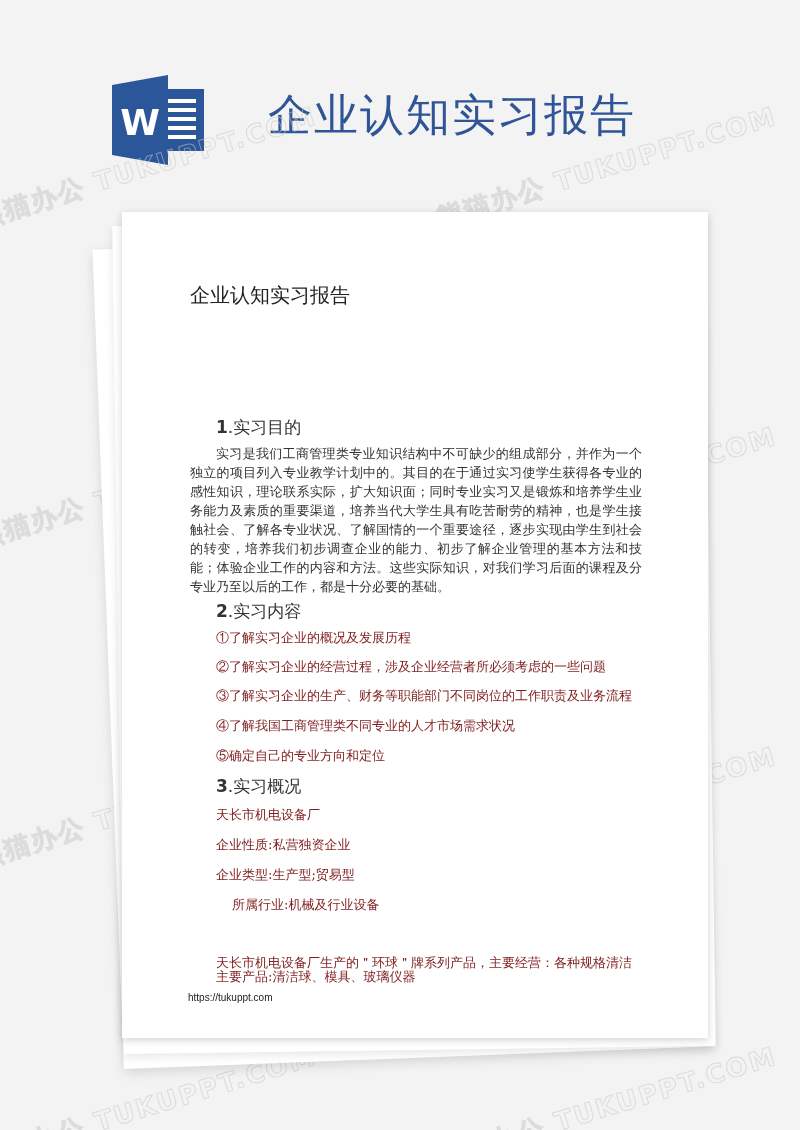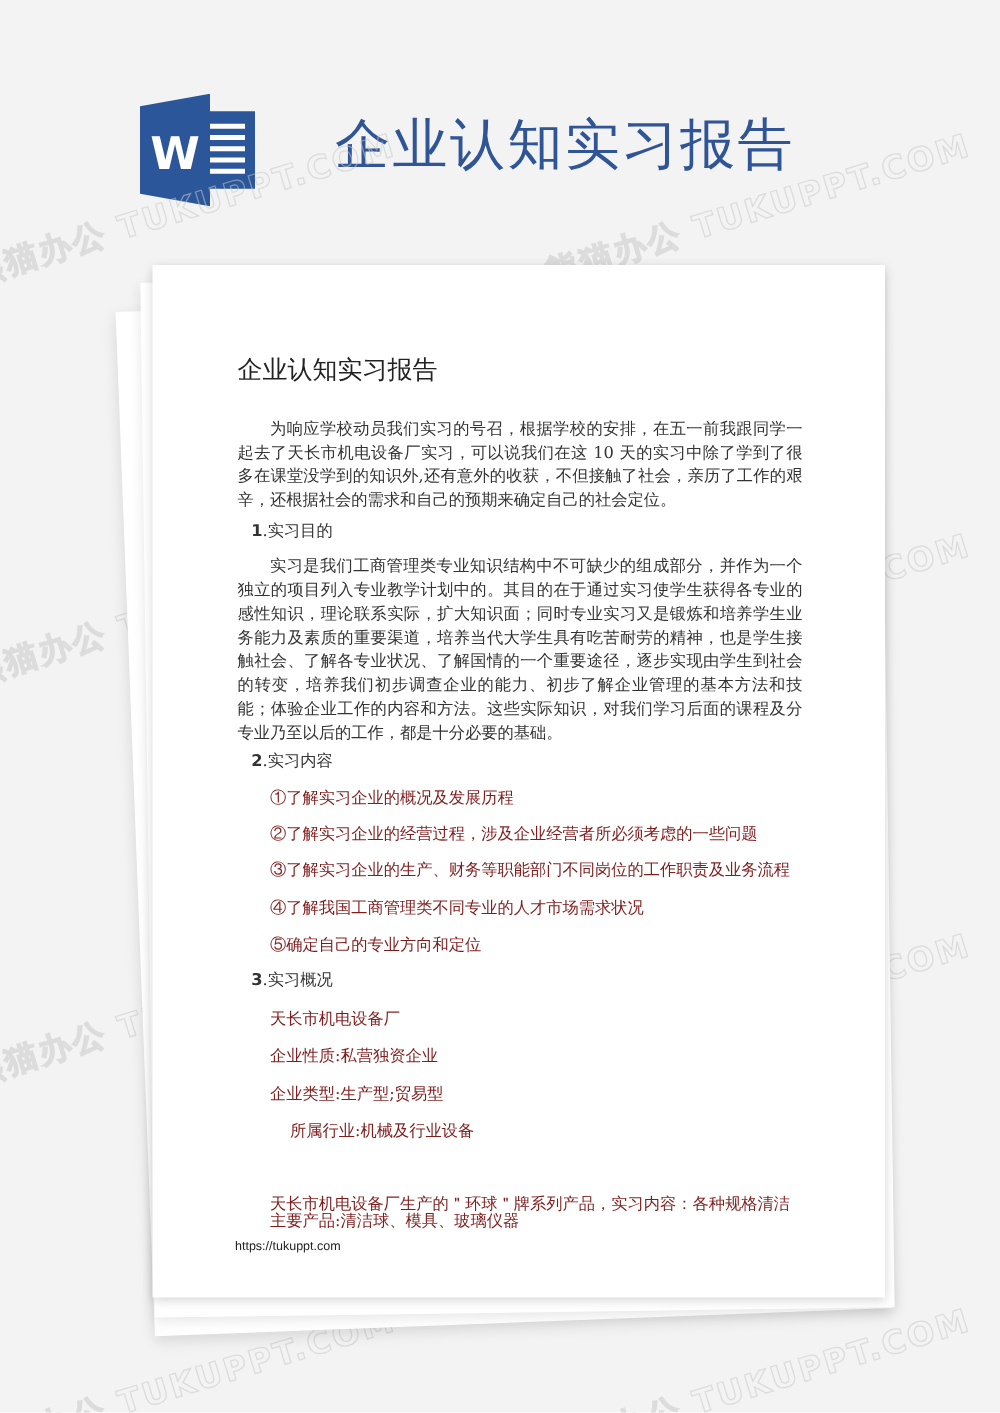--- a/index.html
+++ b/index.html
@@ -36,21 +36,21 @@
   }
   .doc-title {
     position:absolute; left:68px; top:70px; font-size:20px; color:#222;
     font-family:"DejaVu Sans", sans-serif;
   }
   .para {
     position:absolute; left:68px; width:452px; font-size:13px; line-height:19px; color:#333;
     text-indent:26px; text-align:justify;
   }
   .line { position:absolute; left:94px; font-size:13px; color:#7f1d1d; white-space:nowrap; }
-  .section { position:absolute; left:79px; font-size:13px; color:#333; }
+  .section { position:absolute; left:94px; font-size:17px; color:#333; }
   .section b { font-family:"DejaVu Sans", sans-serif; font-weight:bold; }
   .footer-url {
     position:absolute; left:66px; top:780px; font-family:"Liberation Sans", sans-serif;
     font-size:10px; color:#222;
   }
 </style>
 </head>
 <body>
 
 <div class="header">
@@ -77,21 +77,20 @@
 <div class="watermark" style="left:430px; top:790px;">熊猫办公 TUKUPPT.COM</div>
 <div class="watermark" style="left:-30px; top:1090px;">熊猫办公 TUKUPPT.COM</div>
 <div class="watermark" style="left:430px; top:1090px;">熊猫办公 TUKUPPT.COM</div>
 
 <div class="page-back2"></div>
 <div class="page-back1"></div>
 
 <div class="page">
   <div class="doc-title">企业认知实习报告</div>
 
-  <div class="para" style="top:122px;">为响应学校动员我们实习的号召，根据学校的安排，在五一前我跟同学一起去了天长市机电设备厂实习，可以说我们在这 10 天的实习中除了学到了很多在课堂没学到的知识外,还有意外的收获，不但接触了社会，亲历了工作的艰辛，还根据社会的需求和自己的预期来确定自己的社会定位。</div>
 
   <div class="section" style="top:204px;">
     <b>1</b>.<span>实习目的</span>
   </div>
   <div class="para" style="top:232px;">实习是我们工商管理类专业知识结构中不可缺少的组成部分，并作为一个独立的项目列入专业教学计划中的。其目的在于通过实习使学生获得各专业的感性知识，理论联系实际，扩大知识面；同时专业实习又是锻炼和培养学生业务能力及素质的重要渠道，培养当代大学生具有吃苦耐劳的精神，也是学生接触社会、了解各专业状况、了解国情的一个重要途径，逐步实现由学生到社会的转变，培养我们初步调查企业的能力、初步了解企业管理的基本方法和技能；体验企业工作的内容和方法。这些实际知识，对我们学习后面的课程及分专业乃至以后的工作，都是十分必要的基础。</div>
 
   <div class="section" style="top:388px;">
     <b>2</b>.<span>实习内容</span>
   </div>
   <div class="line" style="top:417px;">①了解实习企业的概况及发展历程</div>
@@ -101,16 +100,16 @@
   <div class="line" style="top:535px;">⑤确定自己的专业方向和定位</div>
 
   <div class="section" style="top:563px;">
     <b>3</b>.<span>实习概况</span>
   </div>
   <div class="line" style="top:594px;">天长市机电设备厂</div>
   <div class="line" style="top:624px;">企业性质:私营独资企业</div>
   <div class="line" style="top:654px;">企业类型:生产型;贸易型</div>
   <div class="line" style="top:684px;margin-left:16px;">所属行业:机械及行业设备</div>
   <div class="line" style="top:713px;margin-top:43px;">主要产品:清洁球、模具、玻璃仪器</div>
-  <div class="line" style="top:742px;">天长市机电设备厂生产的＂环球＂牌系列产品，实习内容：各种规格清洁</div>
+  <div class="line" style="top:742px;">天长市机电设备厂生产的＂环球＂牌系列产品，主要经营：各种规格清洁</div>
 
   <div class="footer-url">https://tukuppt.com</div>
 </div>
 
 </body></html>

